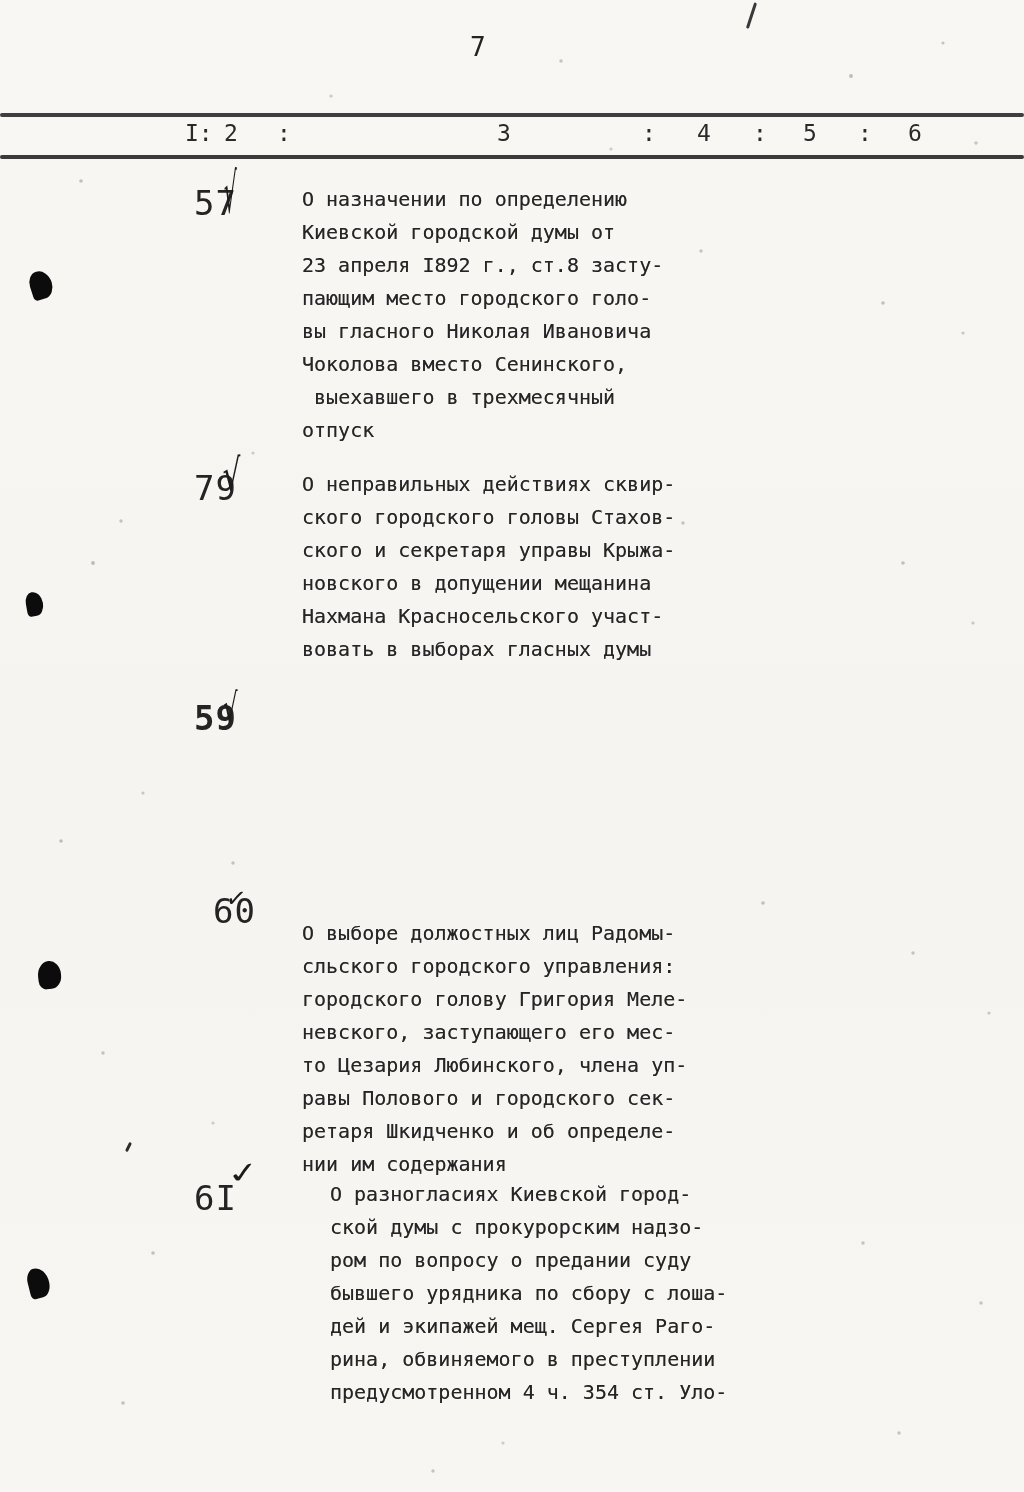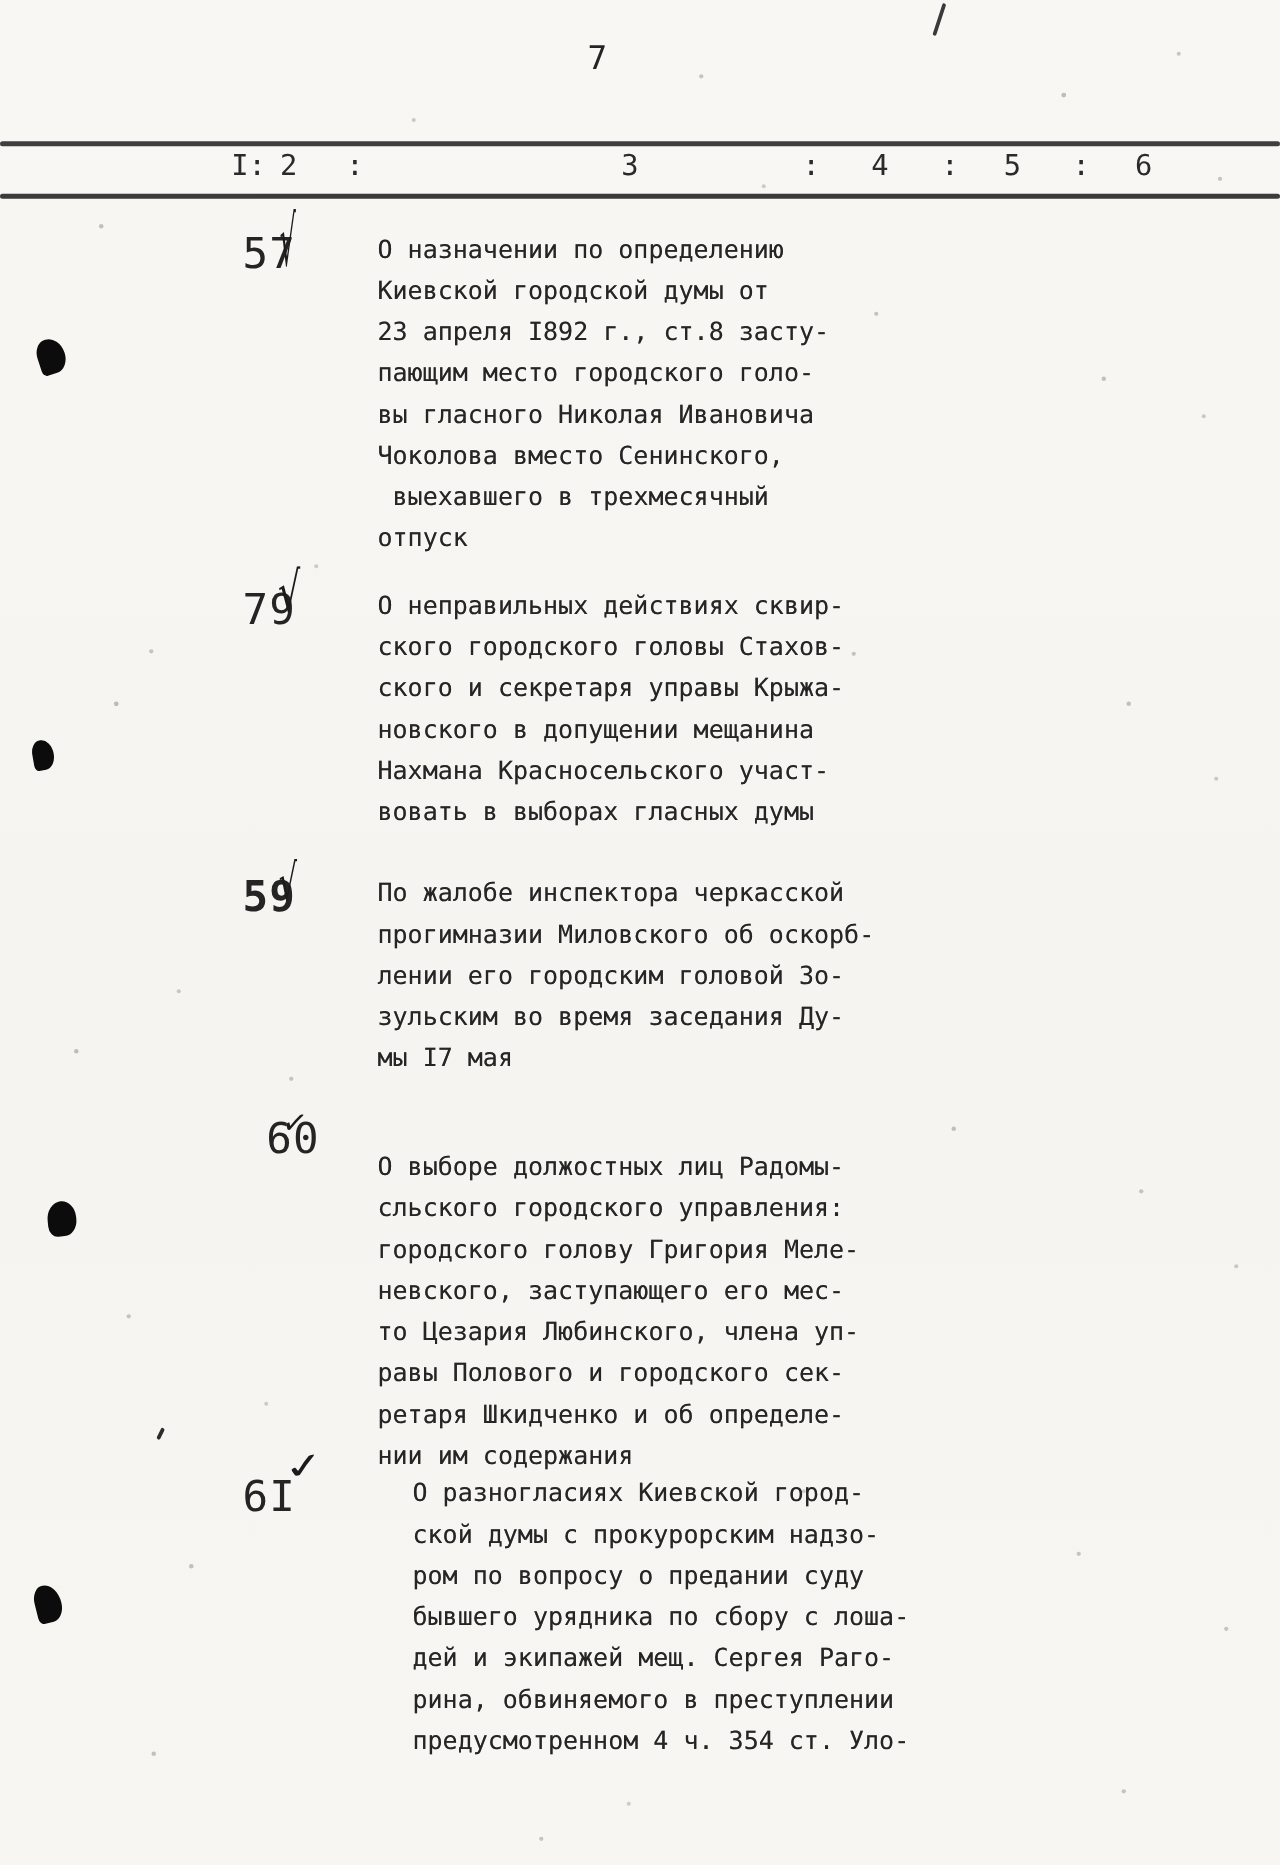--- a/index.html
+++ b/index.html
@@ -111,25 +111,20 @@
   <span class="check ck1">√</span>
   <div class="entry-text t1">О неправильных действиях сквир-
 ского городского головы Стахов-
 ского и секретаря управы Крыжа-
 новского в допущении мещанина
 Нахмана Красносельского участ-
 вовать в выборах гласных думы</div>
 
   <span class="entry-num n2">59</span>
   <span class="check ck2">√</span>
-  <div class="entry-text t2">По жалобе инспектора черкасской
-прогимназии Миловского об оскорб-
-лении его городским головой Зо-
-зульским во время заседания Ду-
-мы I7 мая</div>
 
   <span class="entry-num n3">60</span>
   <span class="check ck3">✓</span>
   <div class="entry-text t3">О выборе должостных лиц Радомы-
 сльского городского управления:
 городского голову Григория Меле-
 невского, заступающего его мес-
 то Цезария Любинского, члена уп-
 равы Полового и городского сек-
 ретаря Шкидченко и об определе-

